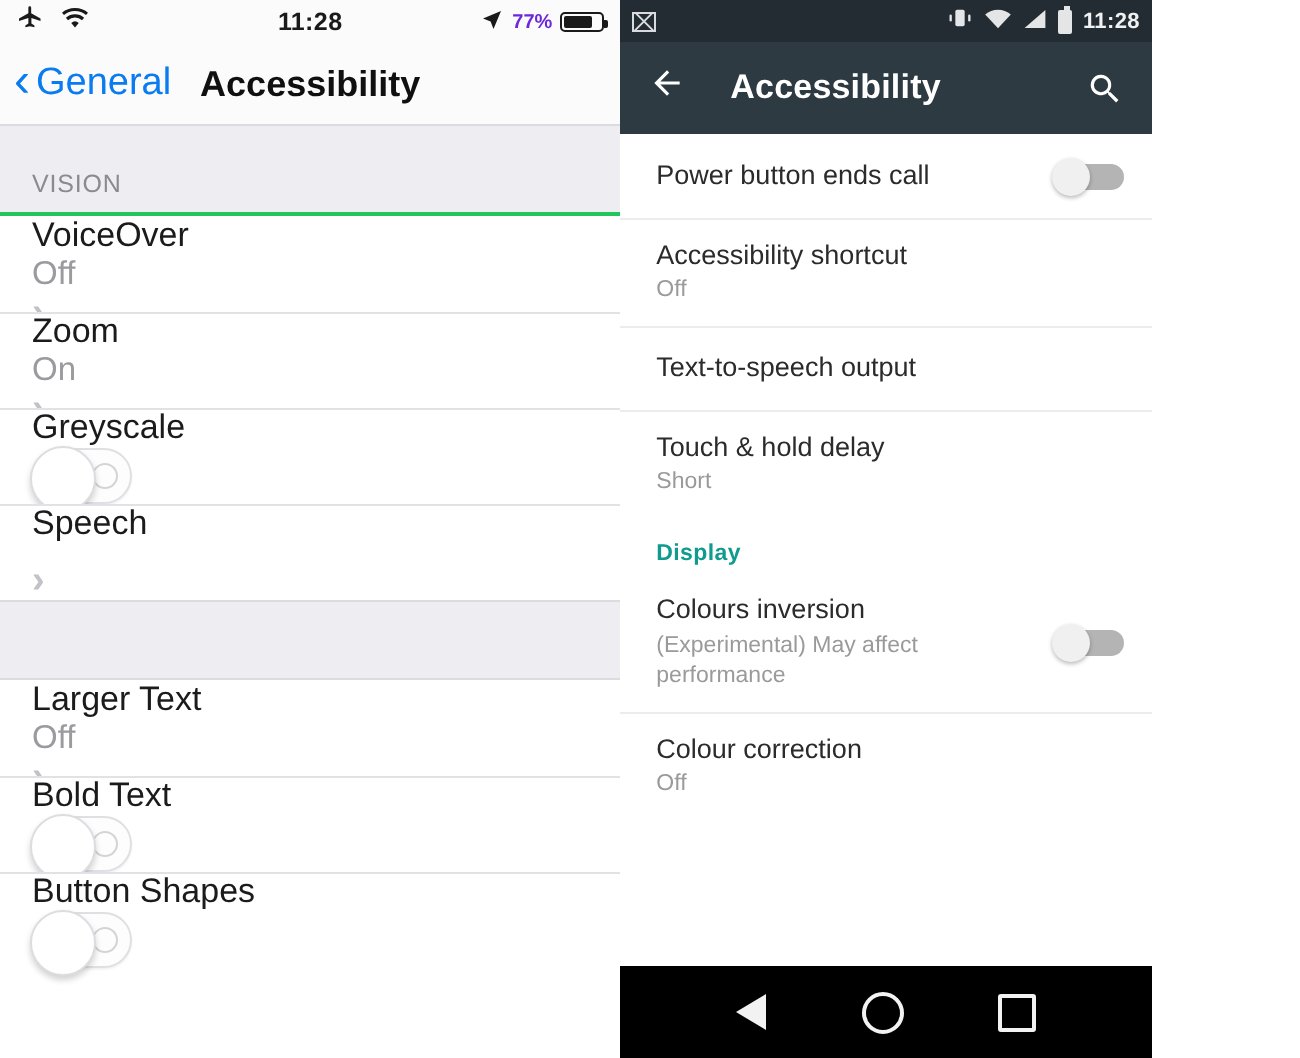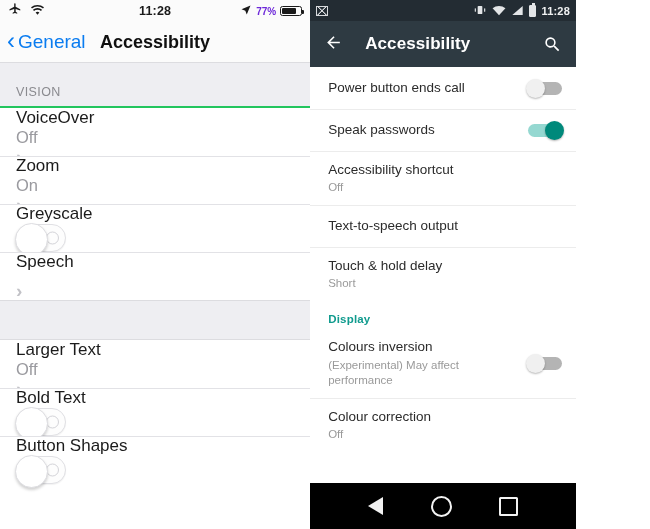--- a/index.html
+++ b/index.html
@@ -304,28 +304,20 @@
       <div class="and-row">
         <div class="and-texts">
           <div class="and-row-title">Power button ends call</div>
         </div>
         <span class="and-switch">
           <span class="knob"></span>
         </span>
       </div>
 
 
-      <div class="and-row div">
-        <div class="and-texts">
-          <div class="and-row-title">Speak passwords</div>
-        </div>
-        <span class="and-switch on">
-          <span class="knob"></span>
-        </span>
-      </div>
 
       <div class="and-row div">
         <div class="and-texts">
           <div class="and-row-title">Accessibility shortcut</div>
           <div class="and-row-sub">Off</div>
         </div>
       </div>
 
       <div class="and-row div">
         <div class="and-texts">

